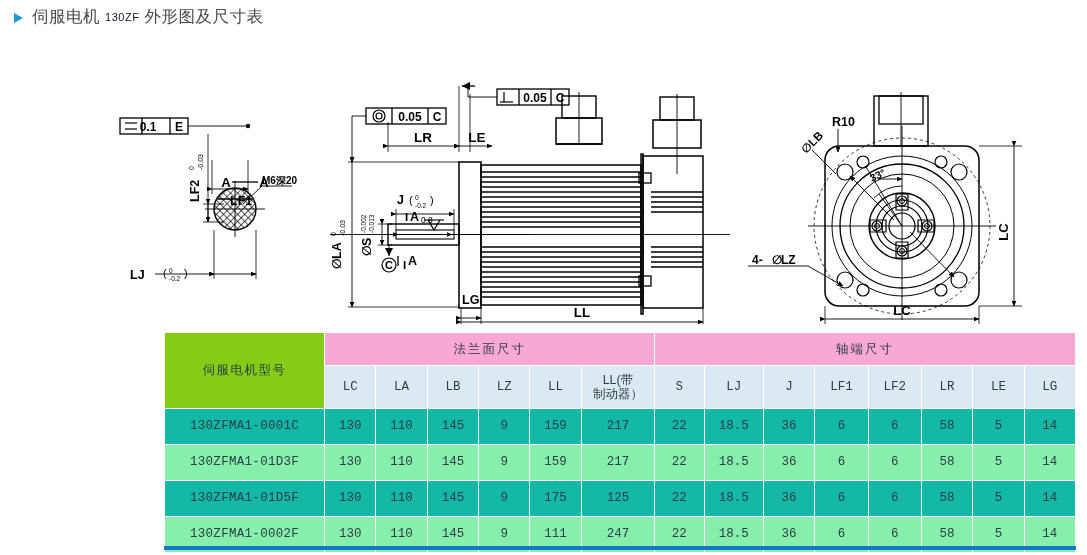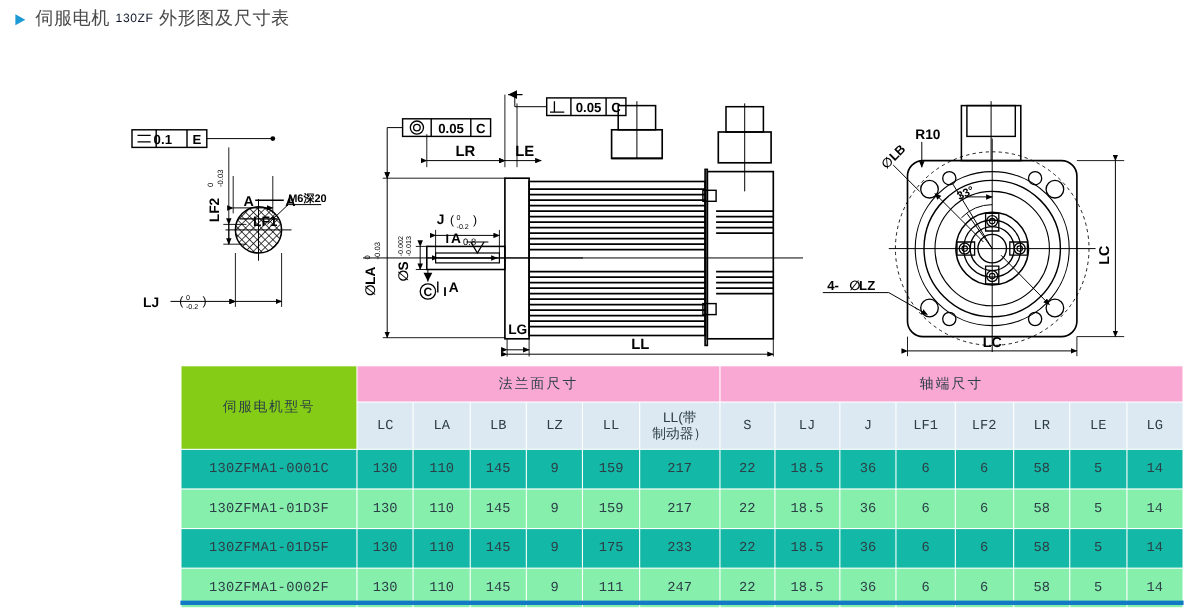--- a/index.html
+++ b/index.html
@@ -567,21 +567,21 @@
           <td class="val-cell">5</td>
           <td class="val-cell">14</td>
         </tr>
         <tr class="row-odd">
           <td class="model-cell">130ZFMA1-01D5F</td>
           <td class="val-cell">130</td>
           <td class="val-cell">110</td>
           <td class="val-cell">145</td>
           <td class="val-cell">9</td>
           <td class="val-cell">175</td>
-          <td class="val-cell">233</td>
+          <td class="val-cell">125</td>
           <td class="val-cell">22</td>
           <td class="val-cell">18.5</td>
           <td class="val-cell">36</td>
           <td class="val-cell">6</td>
           <td class="val-cell">6</td>
           <td class="val-cell">58</td>
           <td class="val-cell">5</td>
           <td class="val-cell">14</td>
         </tr>
         <tr class="row-even">

